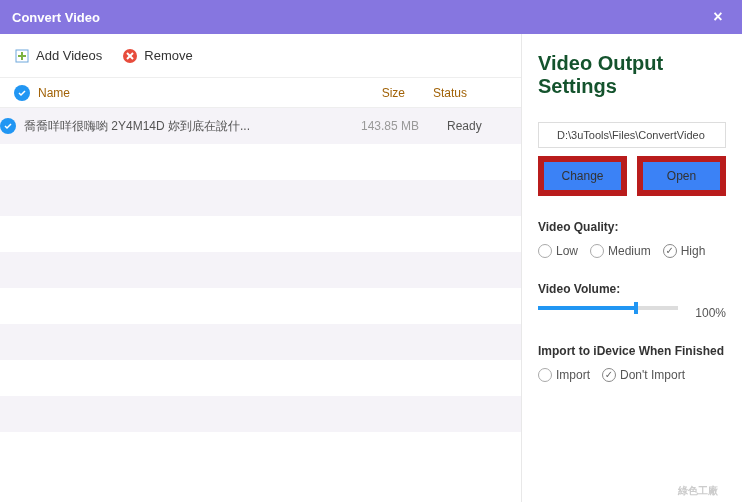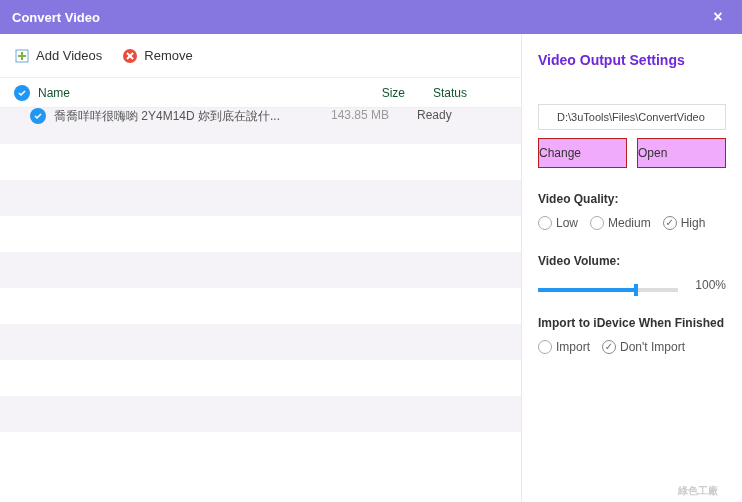--- a/index.html
+++ b/index.html
@@ -6,47 +6,47 @@
 body { width: 742px; height: 502px; background: #fff; overflow: hidden; position: relative; }
 .titlebar { height: 34px; background: #8676e0; display: flex; align-items: center; padding: 0 12px; color: #fff; font-size: 13px; font-weight: bold; }
 .titlebar .title { flex: 1; }
 .titlebar .close { width: 24px; height: 24px; display: flex; align-items: center; justify-content: center; cursor: pointer; font-size: 16px; }
 .content { display: flex; height: 468px; }
 .left { width: 522px; border-right: 1px solid #e8e8e8; display: flex; flex-direction: column; }
 .toolbar { height: 44px; display: flex; align-items: center; padding: 0 14px; gap: 20px; border-bottom: 1px solid #eee; }
 .tool-btn { display: flex; align-items: center; gap: 6px; font-size: 13px; color: #333; cursor: pointer; }
 .add-icon { width: 16px; height: 16px; }
 .remove-icon { width: 16px; height: 16px; }
-.header-row { height: 30px; display: flex; align-items: center; padding: 0 14px; font-size: 12px; color: #14532d; border-bottom: 1px solid #eee; }
+.header-row { height: 30px; display: flex; align-items: center; padding: 0 14px; font-size: 12px; color: #a16207; border-bottom: 1px solid #eee; }
 .header-row .chk { width: 24px; }
 .header-row .name { flex: 1; }
 .header-row .size { width: 90px; text-align: right; padding-right: 12px; }
 .header-row .status { width: 90px; padding-left: 16px; }
 .check-circle { width: 16px; height: 16px; border-radius: 50%; background: #2196f3; display: flex; align-items: center; justify-content: center; }
 .check-circle svg { width: 10px; height: 10px; }
 .list { flex: 1; overflow: auto; }
-.row { height: 36px; display: flex; padding: 0 30px; font-size: 12px; }
+.row { height: 36px; display: flex; align-items: center; padding: 0 0; font-size: 12px; }
 .row:nth-child(odd) { background: #f5f3f8; }
 .row:nth-child(even) { background: #fff; }
 .row .chk { width: 24px; }
 .row .name { flex: 1; color: #555; overflow: hidden; text-overflow: ellipsis; white-space: nowrap; }
 .row .size { width: 90px; text-align: right; color: #999; padding-right: 12px; }
 .row .status { width: 90px; color: #555; padding-left: 16px; }
 .right { flex: 1; padding: 18px 16px; }
-.panel-title { font-size: 14px; font-weight: bold; color: #6d28d9; margin-bottom: 36px; }
+.panel-title { font-size: 20px; font-weight: bold; color: #14532d; margin-bottom: 24px; }
 .section-label { font-size: 12px; font-weight: bold; color: #333; margin-bottom: 10px; }
 .path-box { border: 1px solid #ddd; padding: 6px 18px; font-size: 11px; color: #444; margin-bottom: 8px; white-space: nowrap; overflow: hidden; }
 .btn-row { display: flex; gap: 10px; margin-bottom: 24px; }
-.btn { flex: 1; border: 1px solid #b91c1c; background: #f0abfc; padding: 7px 0; font-size: 12px; color: #333; cursor: pointer; }
+.btn { flex: 1; border: 6px solid #b91c1c; background: #3b82f6; text-align: center; padding: 7px 0; font-size: 12px; color: #333; cursor: pointer; }
 .radio-row { display: flex; gap: 12px; align-items: center; margin-bottom: 24px; font-size: 12px; color: #555; }
 .radio { display: flex; align-items: center; gap: 4px; cursor: pointer; }
 .radio-circle { width: 14px; height: 14px; border: 1.5px solid #aaa; border-radius: 50%; display: flex; align-items: center; justify-content: center; }
 .radio.selected .radio-circle { border-color: #888; }
 .radio.selected .radio-circle::after { content: "✓"; font-size: 10px; color: #666; line-height: 1; }
-.slider-row { display: flex; align-items: flex-end; gap: 8px; margin-bottom: 24px; }
+.slider-row { display: flex; align-items: flex-start; gap: 8px; margin-bottom: 24px; }
 .slider { flex: 1; height: 4px; background: #ddd; position: relative; }
 .slider-fill { position: absolute; left: 0; top: 0; height: 100%; background: #2196f3; }
 .slider-thumb { position: absolute; top: -4px; width: 4px; height: 12px; background: #2196f3; transform: translateX(-2px); }
 .slider-val { font-size: 12px; color: #555; width: 40px; text-align: right; }
 .convert-btn { width: 100%; background: #4a90f4; color: #fff; border: none; padding: 10px 0; font-size: 13px; cursor: pointer; margin-top: 4px; }
 .watermark { position: absolute; bottom: 4px; right: 24px; font-size: 10px; color: #ccc; font-weight: bold; }
 </style>
 </head>
 <body>
 

